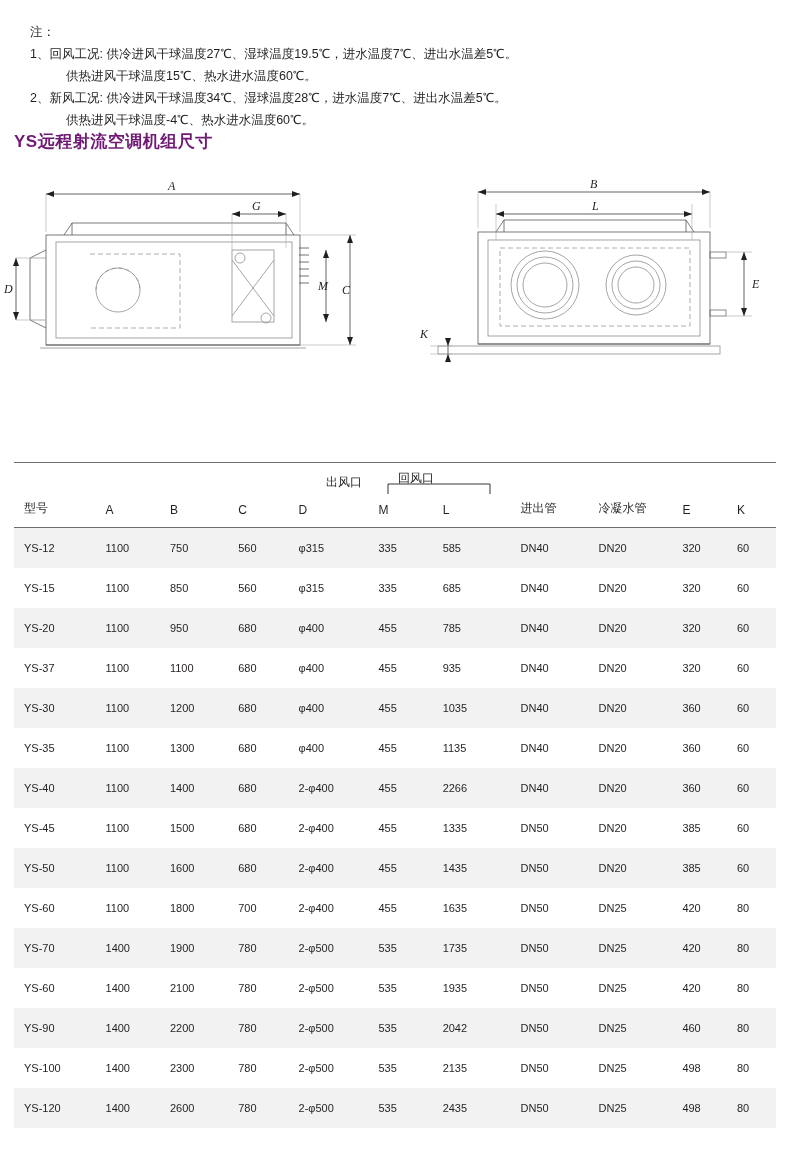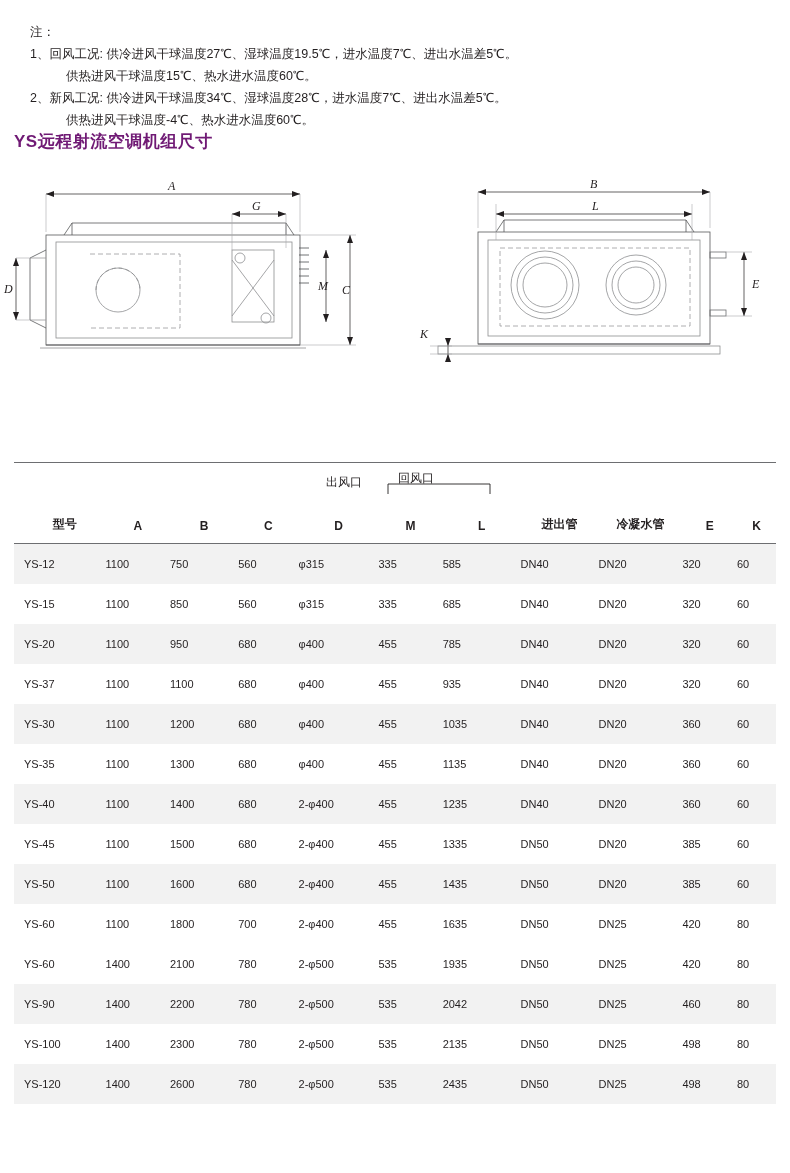--- a/index.html
+++ b/index.html
@@ -55,24 +55,24 @@
   .spec-table {
     position: absolute;
     top: 462px;
     left: 14px;
     width: 762px;
     border-collapse: collapse;
     font-size: 11px;
     color: #231f20;
   }
   .spec-table thead th {
-    font-weight: bold;
+    font-weight: normal;
     font-size: 12px;
-    padding: 16px 0 10px 0;
-    text-align: center;
+    padding: 0 0 10px 0;
+    text-align: left;
     vertical-align: bottom;
     border-bottom: 1.4px solid #6d6e71;
     height: 54px;
   }
   .spec-table thead th.first { padding-left: 10px; }
   .spec-table thead tr.toprule th { border-top: 1.4px solid #6d6e71; }
   .spec-table tbody td {
     padding: 0;
     height: 40px;
     vertical-align: middle;
@@ -358,21 +358,21 @@
       <td>360</td>
       <td>60</td>
     </tr>
     <tr class="alt">
       <td class="first">YS-40</td>
       <td>1100</td>
       <td>1400</td>
       <td>680</td>
       <td>2-φ400</td>
       <td>455</td>
-      <td>1235</td>
+      <td>2266</td>
       <td>DN40</td>
       <td>DN20</td>
       <td>360</td>
       <td>60</td>
     </tr>
     <tr>
       <td class="first">YS-45</td>
       <td>1100</td>
       <td>1500</td>
       <td>680</td>
@@ -398,20 +398,33 @@
       <td>60</td>
     </tr>
     <tr>
       <td class="first">YS-60</td>
       <td>1100</td>
       <td>1800</td>
       <td>700</td>
       <td>2-φ400</td>
       <td>455</td>
       <td>1635</td>
+      <td>DN50</td>
+      <td>DN25</td>
+      <td>420</td>
+      <td>80</td>
+    </tr>
+    <tr class="alt">
+      <td class="first">YS-70</td>
+      <td>1400</td>
+      <td>1900</td>
+      <td>780</td>
+      <td>2-φ500</td>
+      <td>535</td>
+      <td>1735</td>
       <td>DN50</td>
       <td>DN25</td>
       <td>420</td>
       <td>80</td>
     </tr>
     <tr>
       <td class="first">YS-60</td>
       <td>1400</td>
       <td>2100</td>
       <td>780</td>

